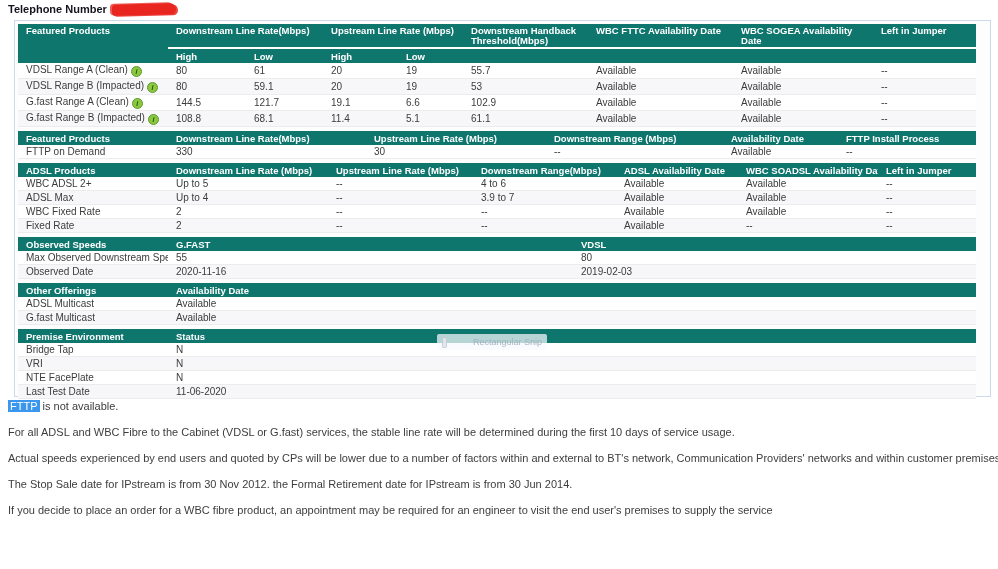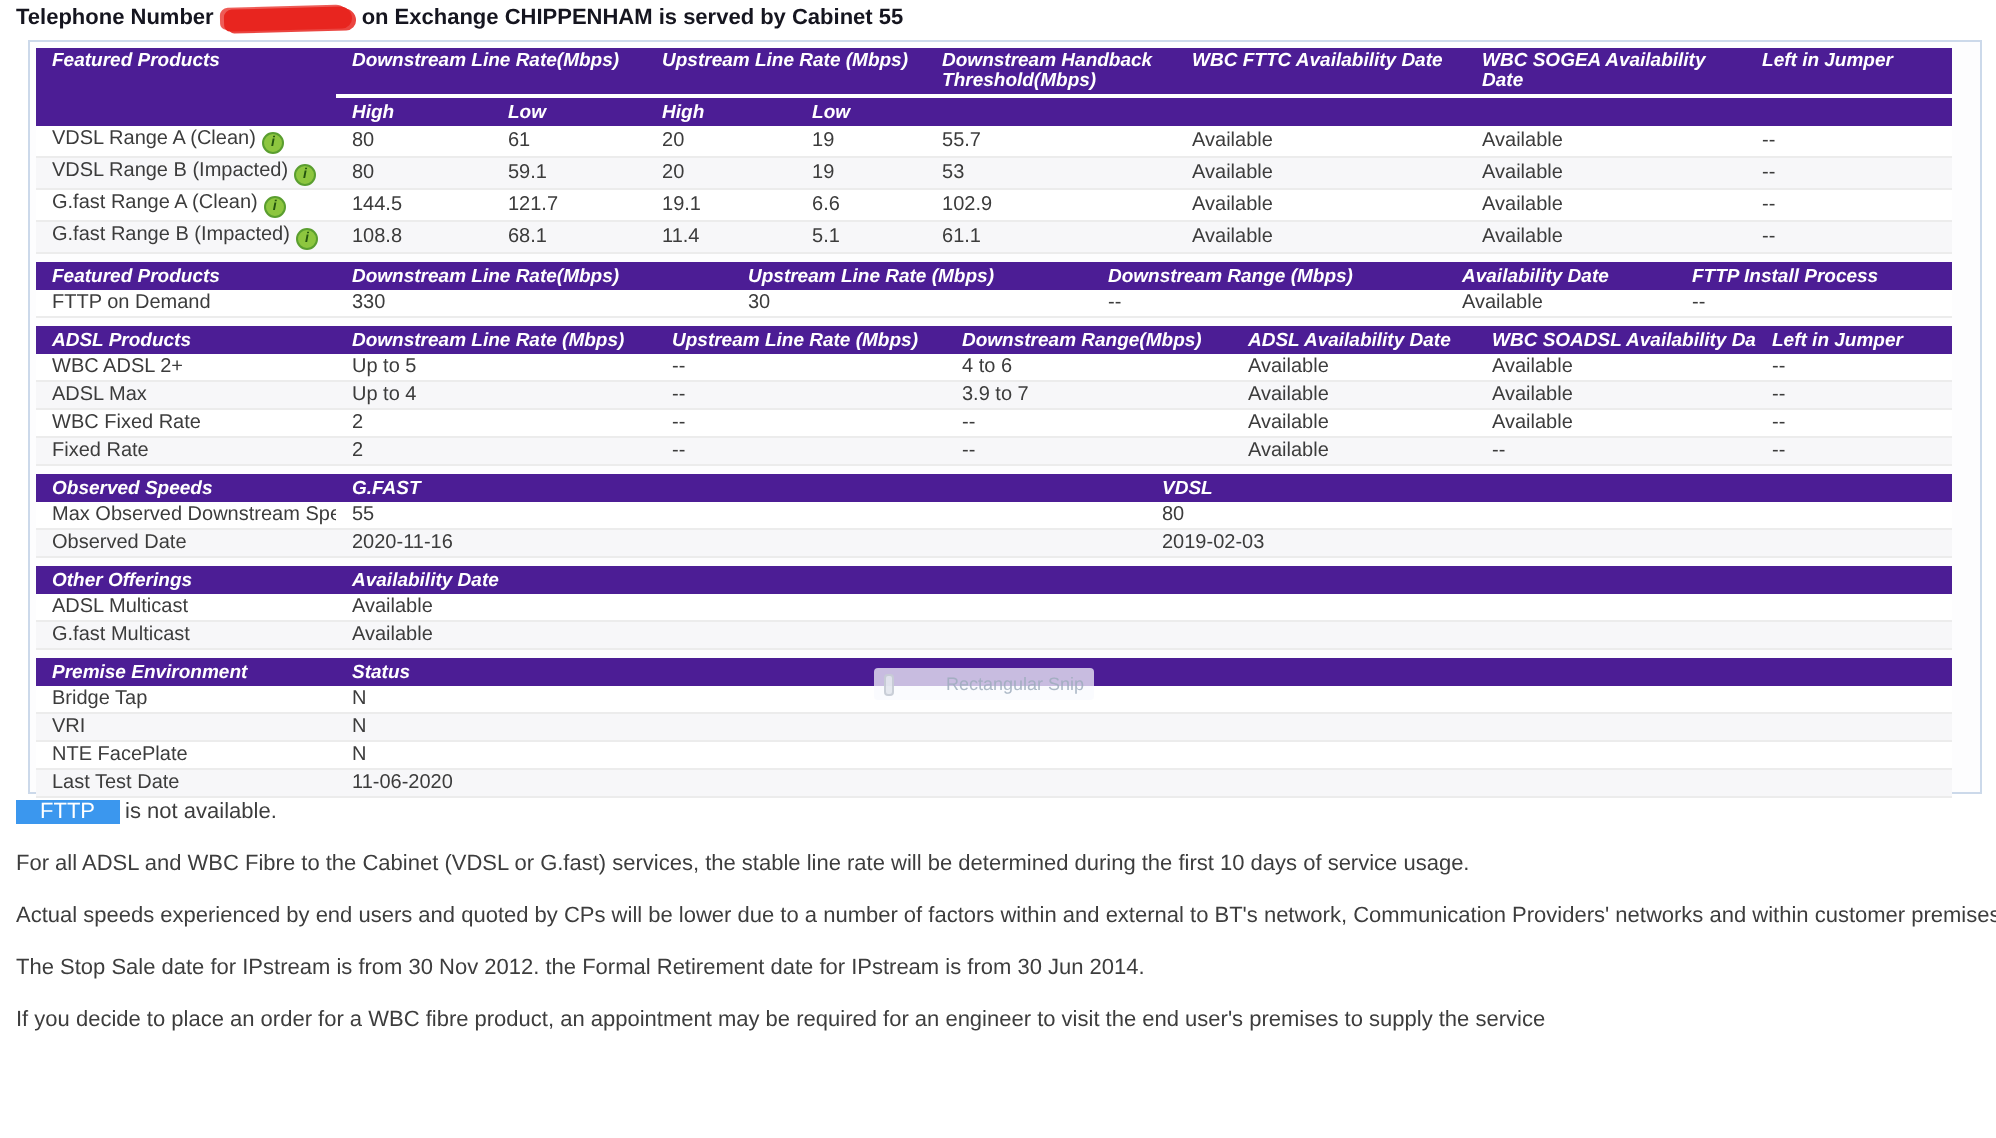--- a/index.html
+++ b/index.html
@@ -28,22 +28,22 @@
   table.data-table {
     border-collapse:collapse; table-layout:fixed; width:958px;
     margin:0 0 4px 0; font-size:10px; color:#3c3c3c;
   }
   .data-table th, .data-table td {
     padding:1px 4px 1px 8px; height:11px; line-height:11px;
     overflow:hidden; white-space:nowrap; text-align:left;
     font-weight:normal; box-sizing:border-box;
   }
   .data-table tr.hdr th {
-    background:#4c1d95; color:#ffffff; font-weight:bold; font-size:9.5px;
-    vertical-align:top; padding-top:2px;font-style:italic;
+    background:#0f766e; color:#ffffff; font-weight:bold; font-size:9.5px;
+    vertical-align:top; padding-top:2px;
   }
   .data-table tr.hdr-tall th { height:21px; white-space:normal; line-height:10px; }
   .data-table tr.hdr th.u { border-bottom:2px solid rgba(255,255,255,0.9); }
   .data-table tbody td { border-bottom:1px solid #ececec; background:#ffffff; }
   .data-table tbody tr:nth-child(even) td { background:#f7f7f9; }
   .icon-info {
     display:inline-block; width:9px; height:9px; border-radius:50%;
     background:#8dc63f; border:1px solid #5a9e2f; color:#24540f;
     font-size:7px; line-height:9px; text-align:center; font-weight:bold;
     font-style:italic; margin-left:3px; vertical-align:-1px; cursor:pointer;
@@ -53,29 +53,28 @@
     background:rgba(248,250,253,0.72); border-radius:2px; z-index:5;
     display:flex; align-items:center; gap:6px; padding:0 5px; box-sizing:border-box;
   }
   .snip-icon {
     width:9px; height:9px; border-radius:2px;
     background:rgba(226,230,237,0.9); border:1px solid rgba(178,185,197,0.55);
   }
   .snip-label { font-size:9px; color:rgba(158,171,188,0.85); white-space:nowrap;padding-left:20px; }
   .notes { position:absolute; left:8px; top:401px; width:980px; }
   .notes p { margin:0 0 15px 0; font-size:11px; line-height:11px; color:#3d3d3d; white-space:nowrap; }
-  .hl { background:#3b97ee; color:#ffffff; padding:0 12px; }
+  .hl { background:#3b97ee; color:#ffffff; padding:0 2px; }
 </style>
 </head>
 <body>
 
 <div class="title-line">
   <span>Telephone Number</span>
   <span class="redaction"></span>
-  <span>on Exchange CHIPPENHAM is served by Cabinet 55</span>
 </div>
 
 <div class="results-frame">
   <div>
       <table class="data-table">
         <colgroup>
           <col style="width: 150px;">
           <col style="width: 78px;">
           <col style="width: 77px;">
           <col style="width: 75px;">

